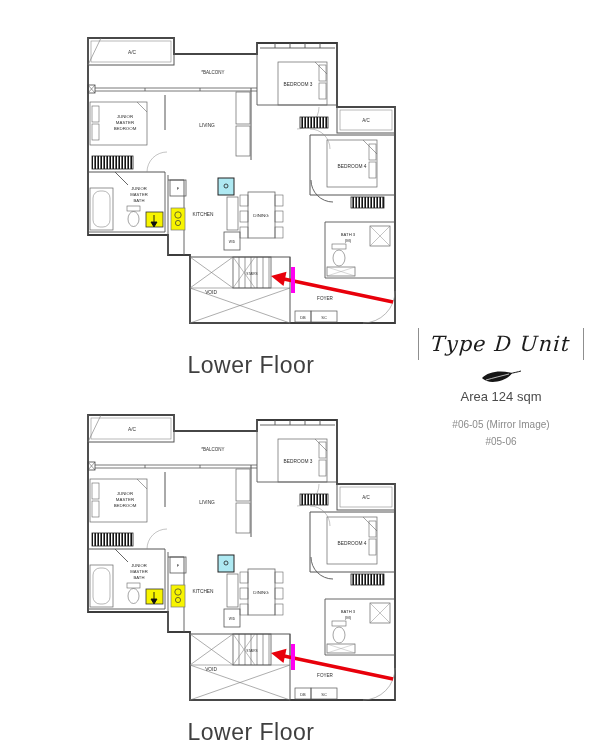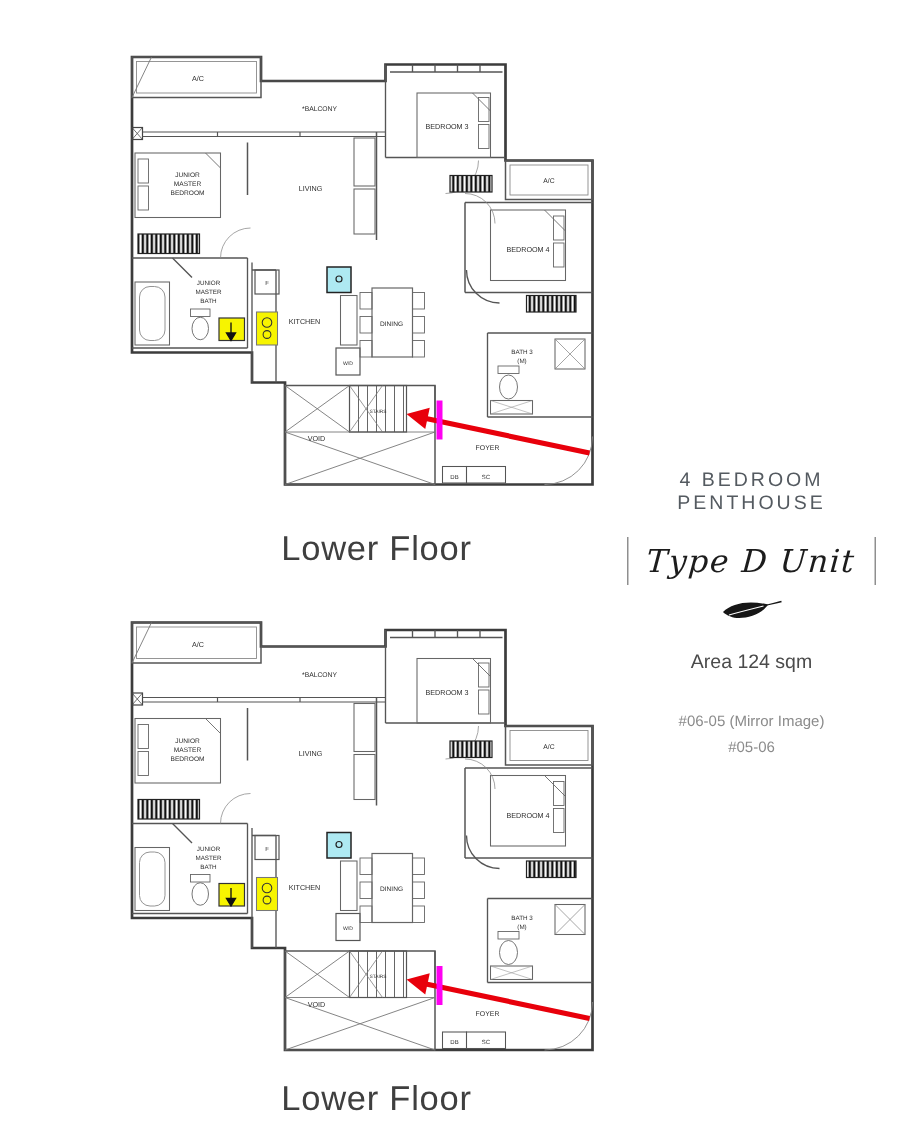--- a/index.html
+++ b/index.html
@@ -12,22 +12,22 @@
            font-size:23px;color:#3f3f3f;letter-spacing:.5px;}
   .cap1{top:352px;}
   .cap2{top:719px;}
   .info{position:absolute;left:403px;top:312px;width:196px;text-align:center;}
   .info-title{font-size:13px;letter-spacing:2px;color:#545a60;font-weight:400;}
   .type-row{margin-top:16px;display:flex;align-items:center;justify-content:center;gap:12px;}
   .type-bar{display:inline-block;width:1px;height:32px;background:#8f8f8f;}
   .type-script{font-family:"DejaVu Serif",serif;font-style:italic;font-size:21px;color:#1c1c1c;
                letter-spacing:1px;transform:skewX(-4deg);}
   .leaf-wrap{margin-top:9px;}
-  .info-area{margin-top:13px;font-size:13px;color:#4b4b4b;}
-  .info-units{margin-top:25px;font-size:10px;color:#8b8b8b;line-height:1.7;}
+  .info-area{font-size:13px;color:#4b4b4b;}
+  .info-units{margin-top:12px;font-size:10px;color:#8b8b8b;line-height:1.7;}
   svg text.pl{font-family:"Liberation Sans",sans-serif;fill:#2e2e2e;text-anchor:middle;}
   .hidden-defs{position:absolute;width:0;height:0;overflow:hidden;}
 </style>
 </head>
 <body>
 
 <div class="canvas">
 
   <svg class="hidden-defs" aria-hidden="true">
     <defs>
@@ -161,21 +161,20 @@
     <use href="#floorplan" xlink:href="#floorplan"></use>
   </svg>
   <div class="caption cap1">Lower Floor</div>
 
   <svg class="plan plan2" viewBox="0 0 312 300">
     <use href="#floorplan" xlink:href="#floorplan"></use>
   </svg>
   <div class="caption cap2">Lower Floor</div>
 
   <div class="info">
-    <div class="info-title">4 BEDROOM PENTHOUSE</div>
     <div class="type-row">
       <span class="type-bar"></span>
       <span class="type-script">Type D Unit</span>
       <span class="type-bar"></span>
     </div>
     <div class="leaf-wrap">
       <svg width="44" height="16" viewBox="0 0 44 16">
         <path d="M3,9 C9,3 20,1 33,4 C29,11 15,15 8,12 C5.5,11 4,10 3,9 Z" fill="#161616"></path>
         <path d="M30,5 C35,3.5 39,3 42,2" fill="none" stroke="#161616" stroke-width="1"></path>
         <path d="M7,11 C14,9 22,7 30,5" fill="none" stroke="#ffffff" stroke-width=".7"></path>

